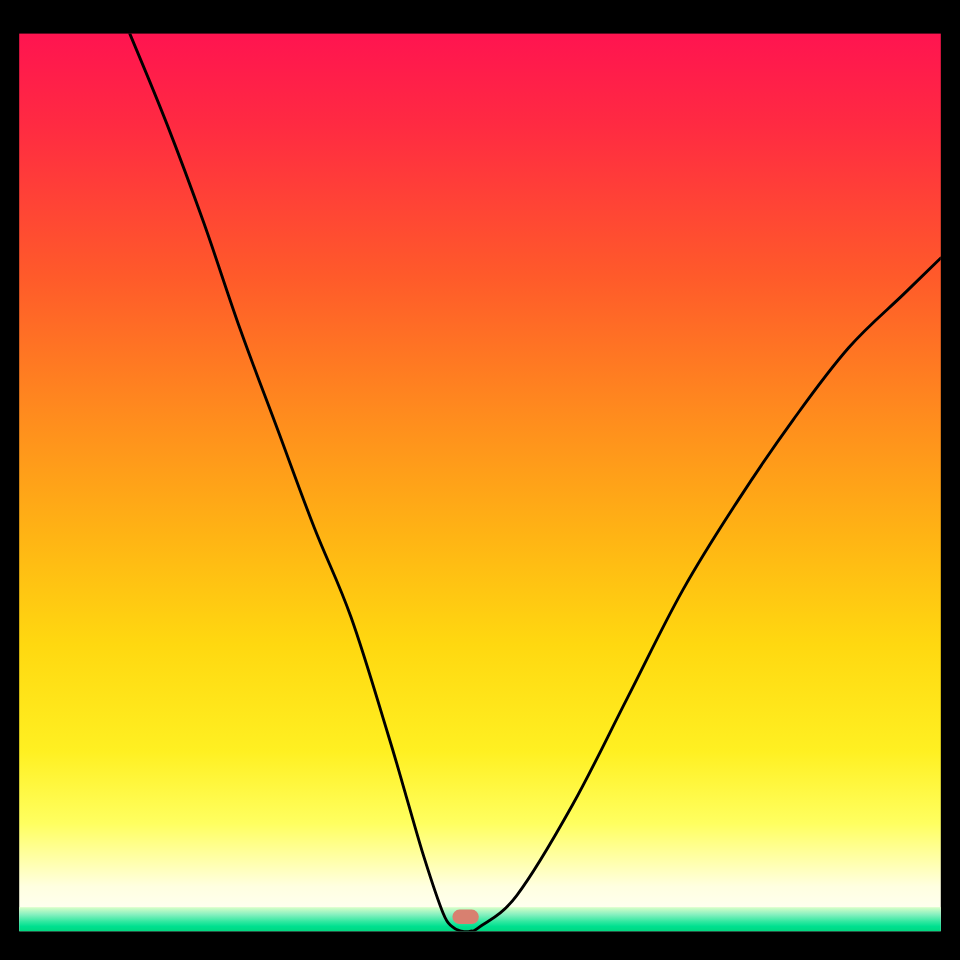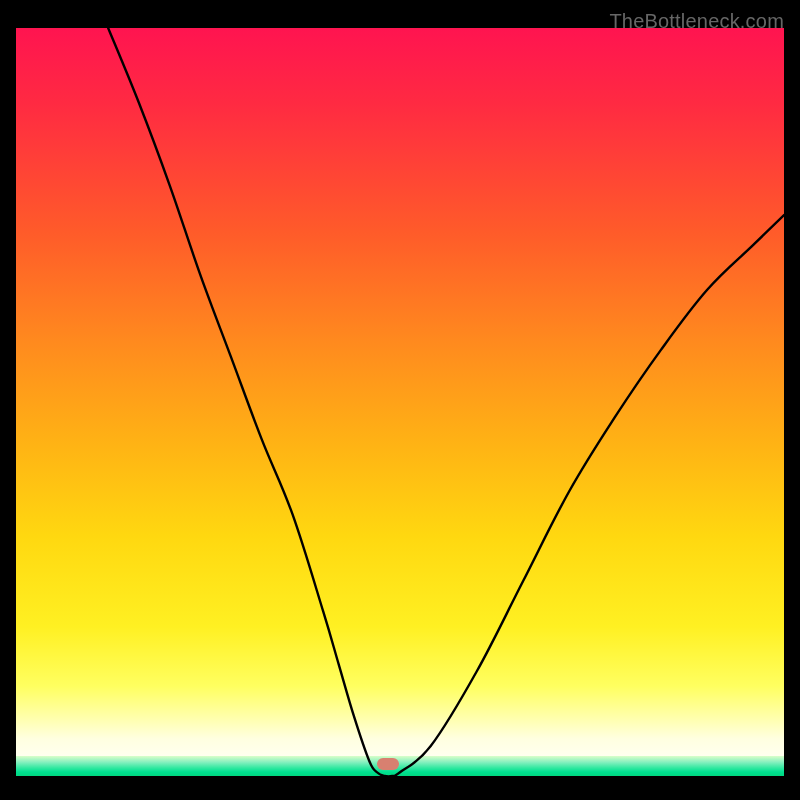--- a/index.html
+++ b/index.html
@@ -77,21 +77,20 @@
     font-size: 20px;
     color: #666;
     font-weight: 500;
     letter-spacing: 0.2px;
   }
 </style>
 </head>
 <body>
 
 <div class="frame">
-  <div class="watermark">TheBottleneck.com</div>
 
   <div class="plot">
     <div class="green-band"></div>
 
     <svg class="curve-svg" viewBox="0 0 768 748" preserveAspectRatio="none">
       <path id="curve-path" fill="none" stroke="#000000" stroke-width="2.4" stroke-linecap="round" d="M 92.16,0 C 97.6896,13.463999999999992 111.82079999999999,46.52559999999997 122.88,74.79999999999995 C 133.9392,103.07439999999994 142.54080000000002,126.11279999999992 153.60000000000002,157.07999999999993 C 164.65920000000003,188.04719999999992 173.2608,215.87279999999998 184.32,246.83999999999997 C 195.3792,277.80719999999997 203.98080000000002,299.4992 215.04000000000002,329.11999999999995 C 226.09920000000002,358.7407999999999 234.7008,383.12559999999996 245.76,411.4 C 256.81919999999997,439.6744 265.4208,455.2328 276.48,486.2 C 287.53920000000005,517.1672 298.90560000000005,556.5120000000001 307.20000000000005,583.44 C 315.49440000000004,610.368 317.0304,616.9504 322.56,635.8 C 328.0896,654.6496 332.3904,670.6568 337.92,688.16 C 343.44960000000003,705.6632 349.13280000000003,722.942 353.28000000000003,733.04 C 357.4272,743.1379999999999 358.1952,741.5672 360.96,744.26 C 363.72479999999996,746.9528 365.8752,747.3268 368.64,748 C 371.40479999999997,748.6732 373.5552,748.6732 376.32,748 C 379.0848,747.3268 377.08799999999997,749.6456 384,744.26 C 390.91200000000003,738.8744 400.896,736.2564 414.72,718.08 C 428.54400000000004,699.9036000000001 444.21119999999996,672.9008 460.79999999999995,643.28 C 477.38879999999995,613.6591999999999 490.2912,585.8335999999999 506.88,553.52 C 523.4688,521.2064 536.3712,493.38079999999997 552.96,463.76 C 569.5488,434.1392 582.4512,414.5416 599.04,388.96000000000004 C 615.6288,363.37840000000006 628.5312,344.52880000000005 645.12,321.64000000000004 C 661.7088,298.75120000000004 674.6112,280.6496 691.2,261.8 C 707.7888,242.9504 723.456,230.38400000000007 737.28,216.92000000000007 C 751.1039999999999,203.45600000000007 762.4704,192.3856 768,187"></path>
     </svg>
 
     <div id="marker" class="marker" style="left: 48.5%; top: 98.4%; background: rgb(216, 128, 112);"></div>
   </div>

